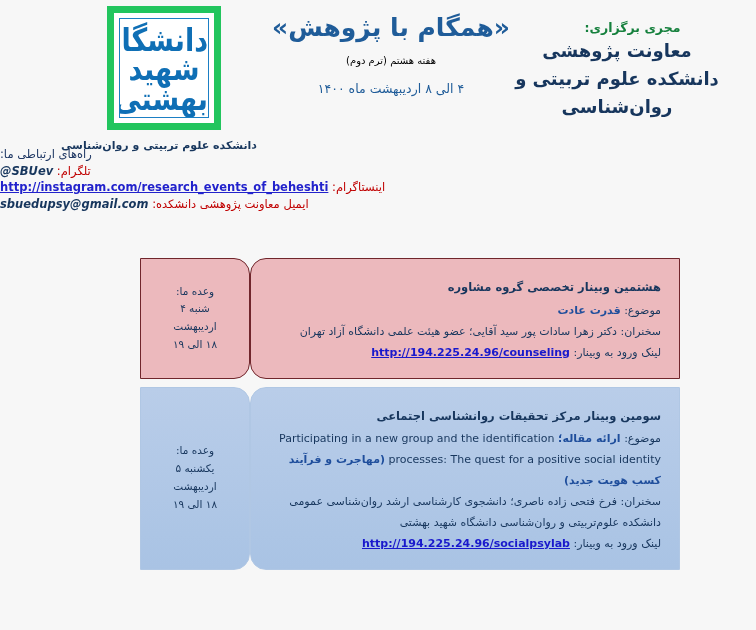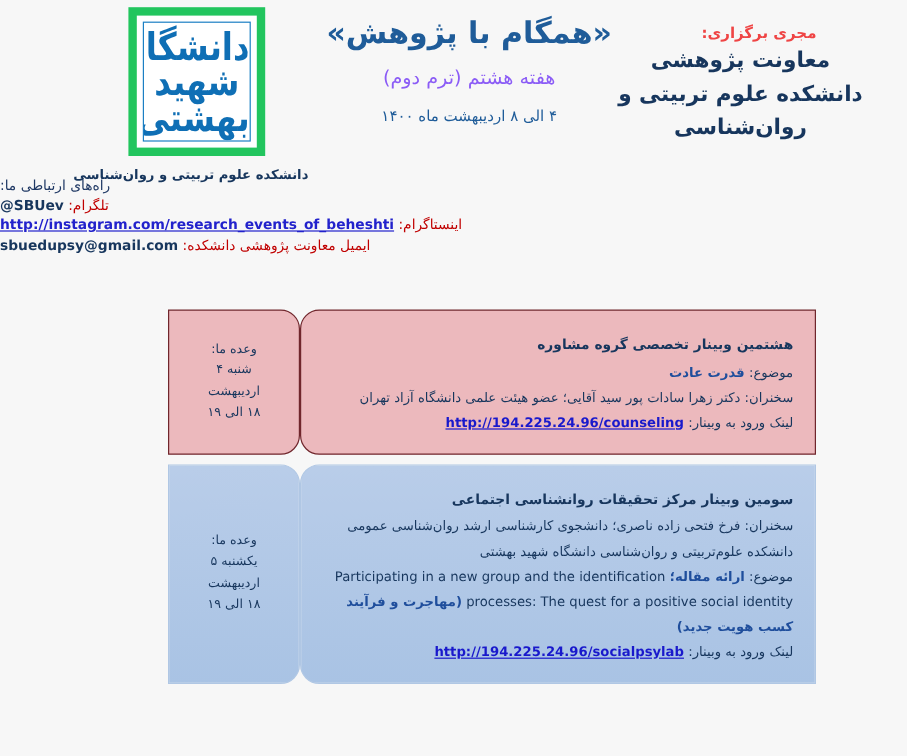--- a/index.html
+++ b/index.html
@@ -84,42 +84,42 @@
   }
   .main-title {
     font-size: 25px;
     font-weight: bold;
     color: #1f5c99;
     letter-spacing: 0px;
     line-height: 1.15;
   }
   .sub-title {
     margin-top: 12px;
-    font-size: 16px;
-    color: #8b5cf6;
+    font-size: 10px;
+    color: #000000;
     font-weight: normal;
   }
   .date-line {
     margin-top: 15px;
     font-size: 12.5px;
     color: #1f5c99;
   }
 
   
   .organizer-block {
     position: absolute;
     right: 14px;
     top: 18px;
     width: 250px;
     text-align: center;
     line-height: 1.55;
   }
   .org-label {
     font-size: 12.5px;
-    color: #ef4444;
+    color: #15803d;
     font-weight: bold;
     margin-left: 31px;
   }
   .org-line {
     font-size: 18px;
     color: #17365d;
     font-weight: bold;
   }
 
   
@@ -133,21 +133,21 @@
   }
   .contact-head {
     font-size: 11.5px;
     color: #1f3864;
   }
   .contact-row {
     font-size: 11.5px;
     white-space: nowrap;
   }
   .c-label { color: #c00000; font-weight: normal; }
-  .c-val   { color: #17365d; font-weight: bold; direction: ltr; unicode-bidi: embed; }
+  .c-val   { color: #17365d; font-weight: bold; direction: ltr; unicode-bidi: embed; font-style: italic; }
   .c-link  {
     color: #2222cc;
     font-weight: bold;
     text-decoration: underline;
     direction: ltr;
     unicode-bidi: embed;
     display: inline-block;
   }
 
   
@@ -319,30 +319,30 @@
       <div class="when-label">وعده ما:</div>
       <div class="when-day">شنبه ۴ اردیبهشت</div>
       <div class="when-time">۱۸ الی ۱۹</div>
     </div>
   </div>
 
   <div class="event-row row-blue">
     <div class="detail-box">
       <div class="ev-title">سومین وبینار مرکز تحقیقات روانشناسی اجتماعی</div>
       <div class="ev-line">
-        <span class="ev-key">سخنران:</span>
-        <span class="ev-key">فرخ فتحی زاده ناصری؛ دانشجوی کارشناسی ارشد روان‌شناسی عمومی دانشکده علوم‌تربیتی و روان‌شناسی دانشگاه شهید بهشتی</span>
-      </div>
-      <div class="ev-line">
         <span class="ev-key">موضوع:</span>
         <span class="ev-topic">ارائه مقاله؛</span>
         <span class="ev-latin">Participating in a new group and the identification processes: The quest for a positive social identity</span>
         <span class="ev-topic">(مهاجرت و فرآیند کسب هویت جدید)</span>
       </div>
       <div class="ev-line">
+        <span class="ev-key">سخنران:</span>
+        <span class="ev-key">فرخ فتحی زاده ناصری؛ دانشجوی کارشناسی ارشد روان‌شناسی عمومی دانشکده علوم‌تربیتی و روان‌شناسی دانشگاه شهید بهشتی</span>
+      </div>
+      <div class="ev-line">
         <span class="ev-key">لینک ورود به وبینار:</span>
         <span class="ev-link">http://194.225.24.96/socialpsylab</span>
       </div>
     </div>
     <div class="when-box">
       <div class="when-label">وعده ما:</div>
       <div class="when-day">یکشنبه ۵ اردیبهشت</div>
       <div class="when-time">۱۸ الی ۱۹</div>
     </div>
   </div>

